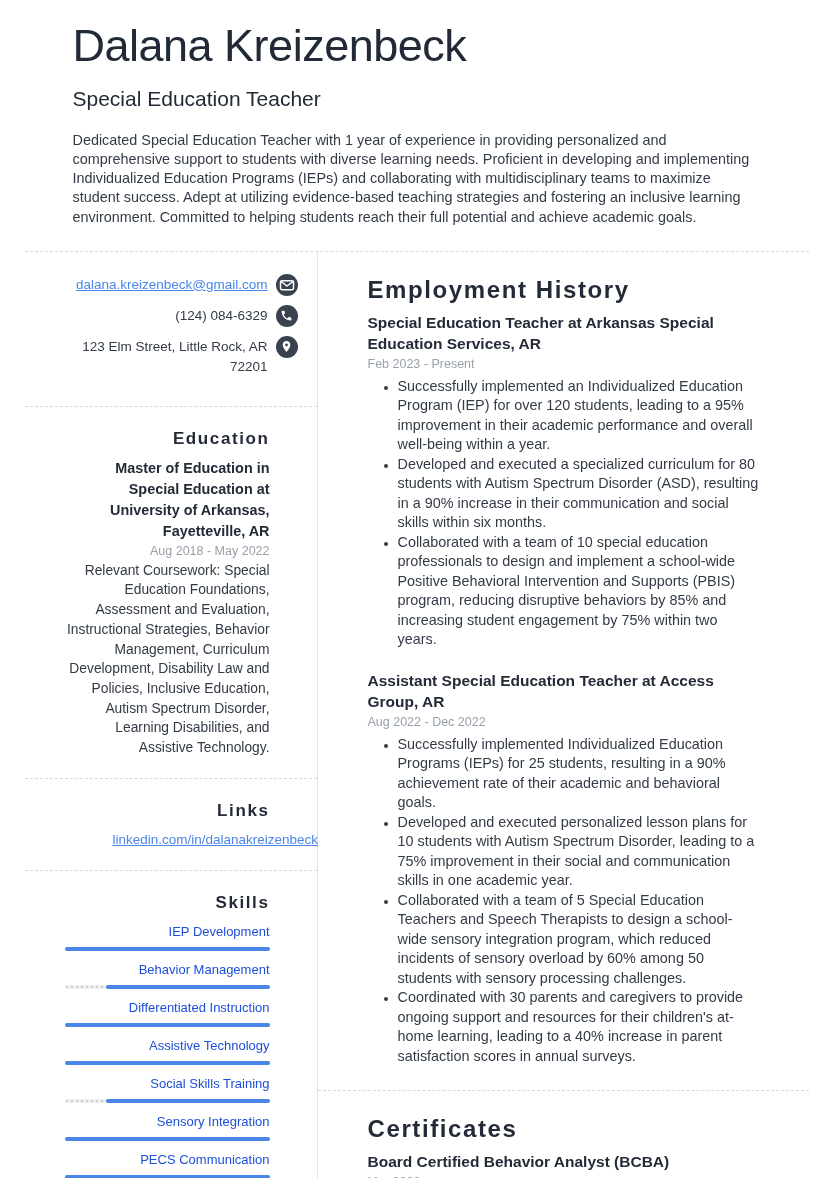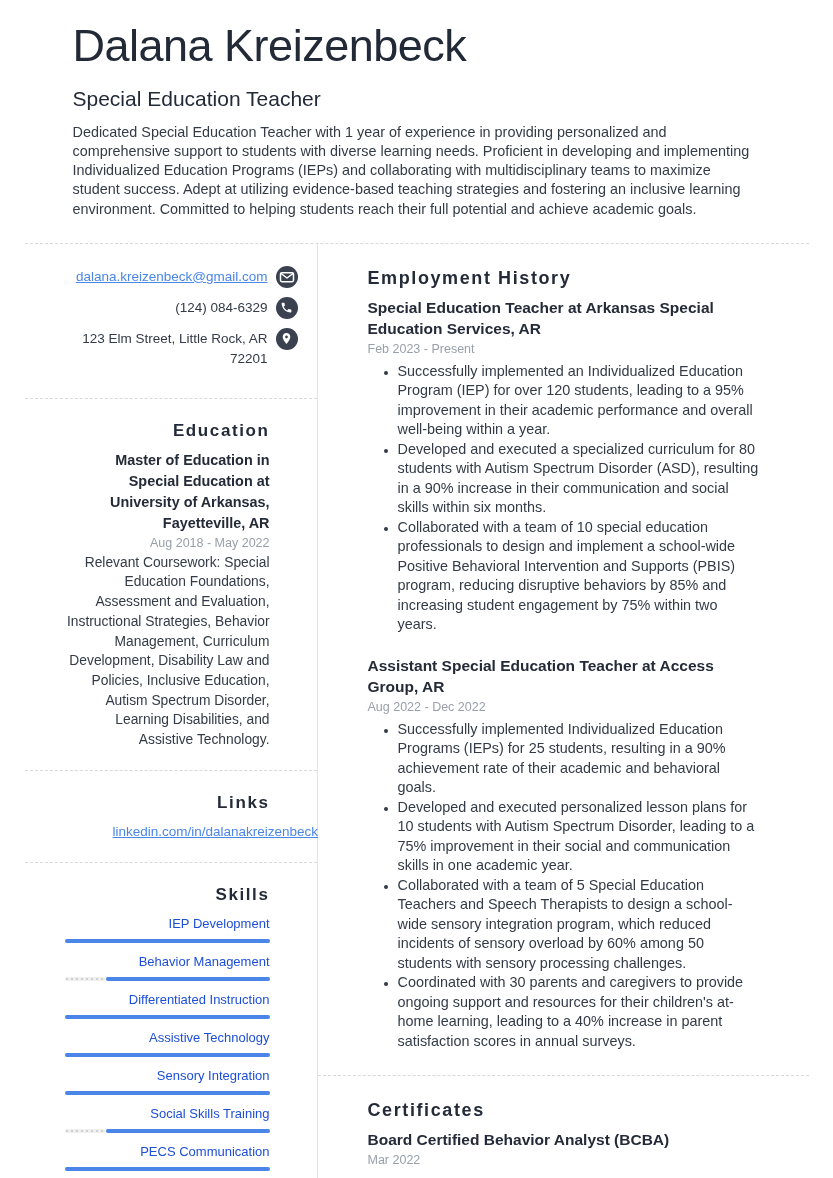--- a/index.html
+++ b/index.html
@@ -23,21 +23,21 @@
     color: #222a38;
     line-height: 1.15;
     letter-spacing: -0.5px;
   }
   .job-title {
     margin-top: 15px;
     font-size: 21px;
     color: #222a38;
   }
   .summary {
-    margin-top: 12px;
+    margin-top: 20px;
     font-size: 14.4px;
     line-height: 19.2px;
     color: #333b47;
     max-width: 740px;
   }
 
   
   .body-grid {
     display: flex;
     border-top: 1px dashed #d6d9dd;
@@ -136,21 +136,21 @@
     right: 0; top: 0;
     height: 4px;
     border-radius: 2px;
     background: #4a86e8;
   }
 
   
   .main-section { padding: 24px 48px 24px 50px; }
   .main-section + .main-section { border-top: 1px dashed #d6d9dd; }
   .main-heading {
-    font-size: 18px;
+    font-size: 24px;
     font-weight: bold;
     letter-spacing: 1.6px;
     color: #242b38;
     margin-bottom: 8px;
   }
   .entry { margin-bottom: 14px; }
   .entry:last-child { margin-bottom: 0; text-align: right; }
   .entry-title {
     font-size: 15.5px;
     font-weight: bold;
@@ -254,29 +254,29 @@
             <div class="skill-fill" style="width: 100%;"></div>
           </div>
         </div>
         <div class="skill">
           <div class="skill-label">Assistive Technology</div>
           <div class="skill-track">
             <div class="skill-fill" style="width: 100%;"></div>
           </div>
         </div>
         <div class="skill">
+          <div class="skill-label">Social Skills Training</div>
+          <div class="skill-track">
+            <div class="skill-fill" style="width: 80%;"></div>
+          </div>
+        </div>
+        <div class="skill">
           <div class="skill-label">Sensory Integration</div>
           <div class="skill-track">
             <div class="skill-fill" style="width: 100%;"></div>
-          </div>
-        </div>
-        <div class="skill">
-          <div class="skill-label">Social Skills Training</div>
-          <div class="skill-track">
-            <div class="skill-fill" style="width: 80%;"></div>
           </div>
         </div>
         <div class="skill">
           <div class="skill-label">PECS Communication</div>
           <div class="skill-track">
             <div class="skill-fill" style="width: 100%;"></div>
           </div>
         </div>
       </div>
     </aside>

